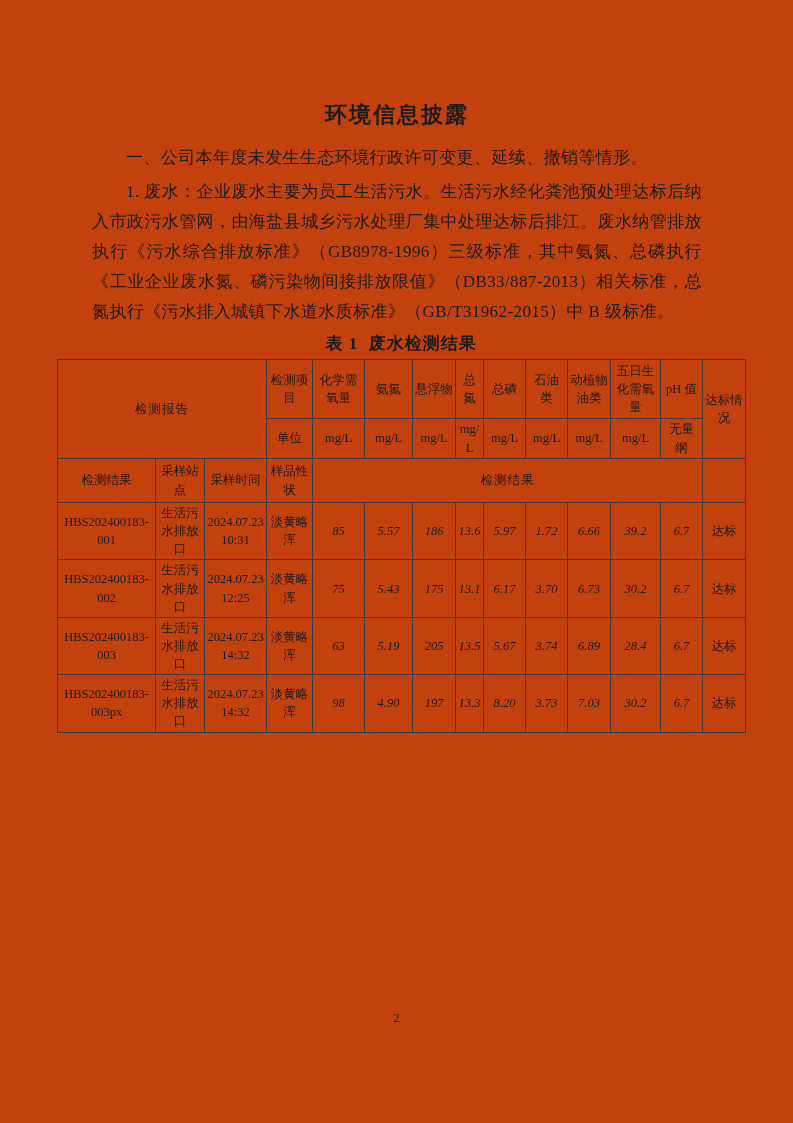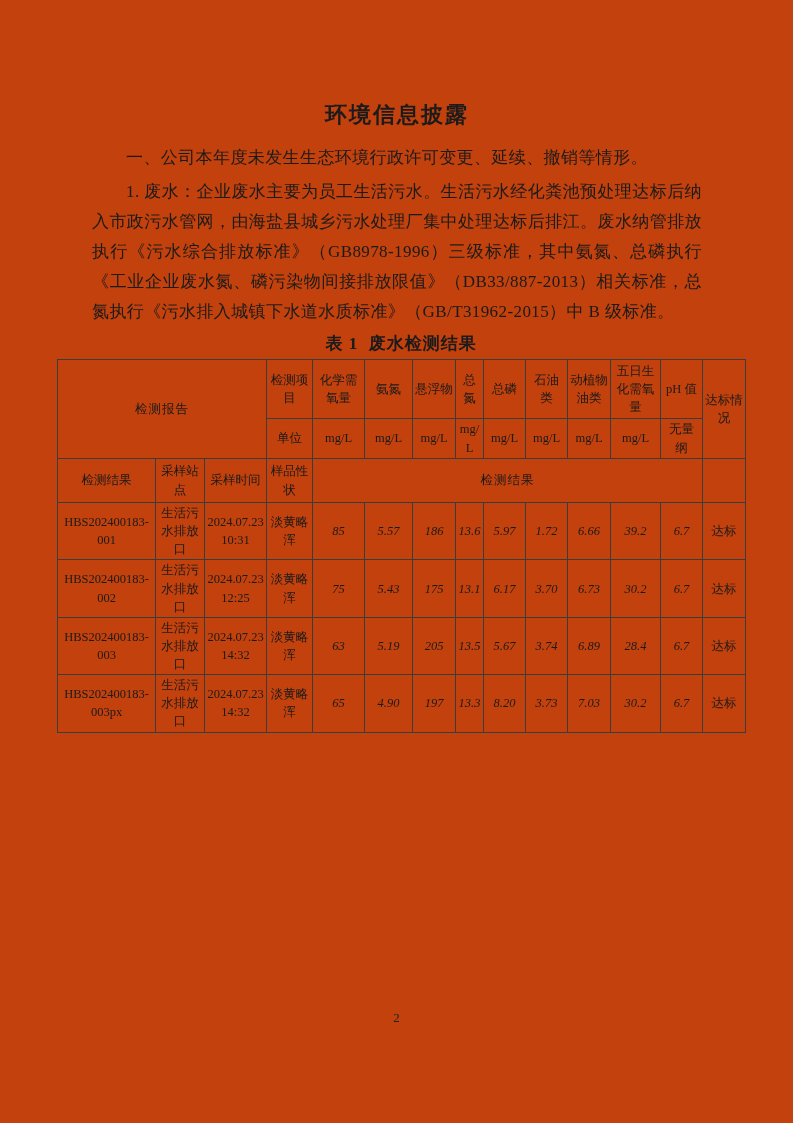--- a/index.html
+++ b/index.html
@@ -187,21 +187,21 @@
         <td class="cell-value">28.4</td>
         <td class="cell-value">6.7</td>
         <td>达标</td>
       </tr>
 
       <tr class="r-data">
         <td class="cell-labid">HBS202400183-003px</td>
         <td>生活污水排放口</td>
         <td class="cell-time">2024.07.23 14:32</td>
         <td>淡黄略浑</td>
-        <td class="cell-value">65</td>
+        <td class="cell-value">98</td>
         <td class="cell-value">4.90</td>
         <td class="cell-value">197</td>
         <td class="cell-value">13.3</td>
         <td class="cell-value">8.20</td>
         <td class="cell-value">3.73</td>
         <td class="cell-value">7.03</td>
         <td class="cell-value">30.2</td>
         <td class="cell-value">6.7</td>
         <td>达标</td>
       </tr>

